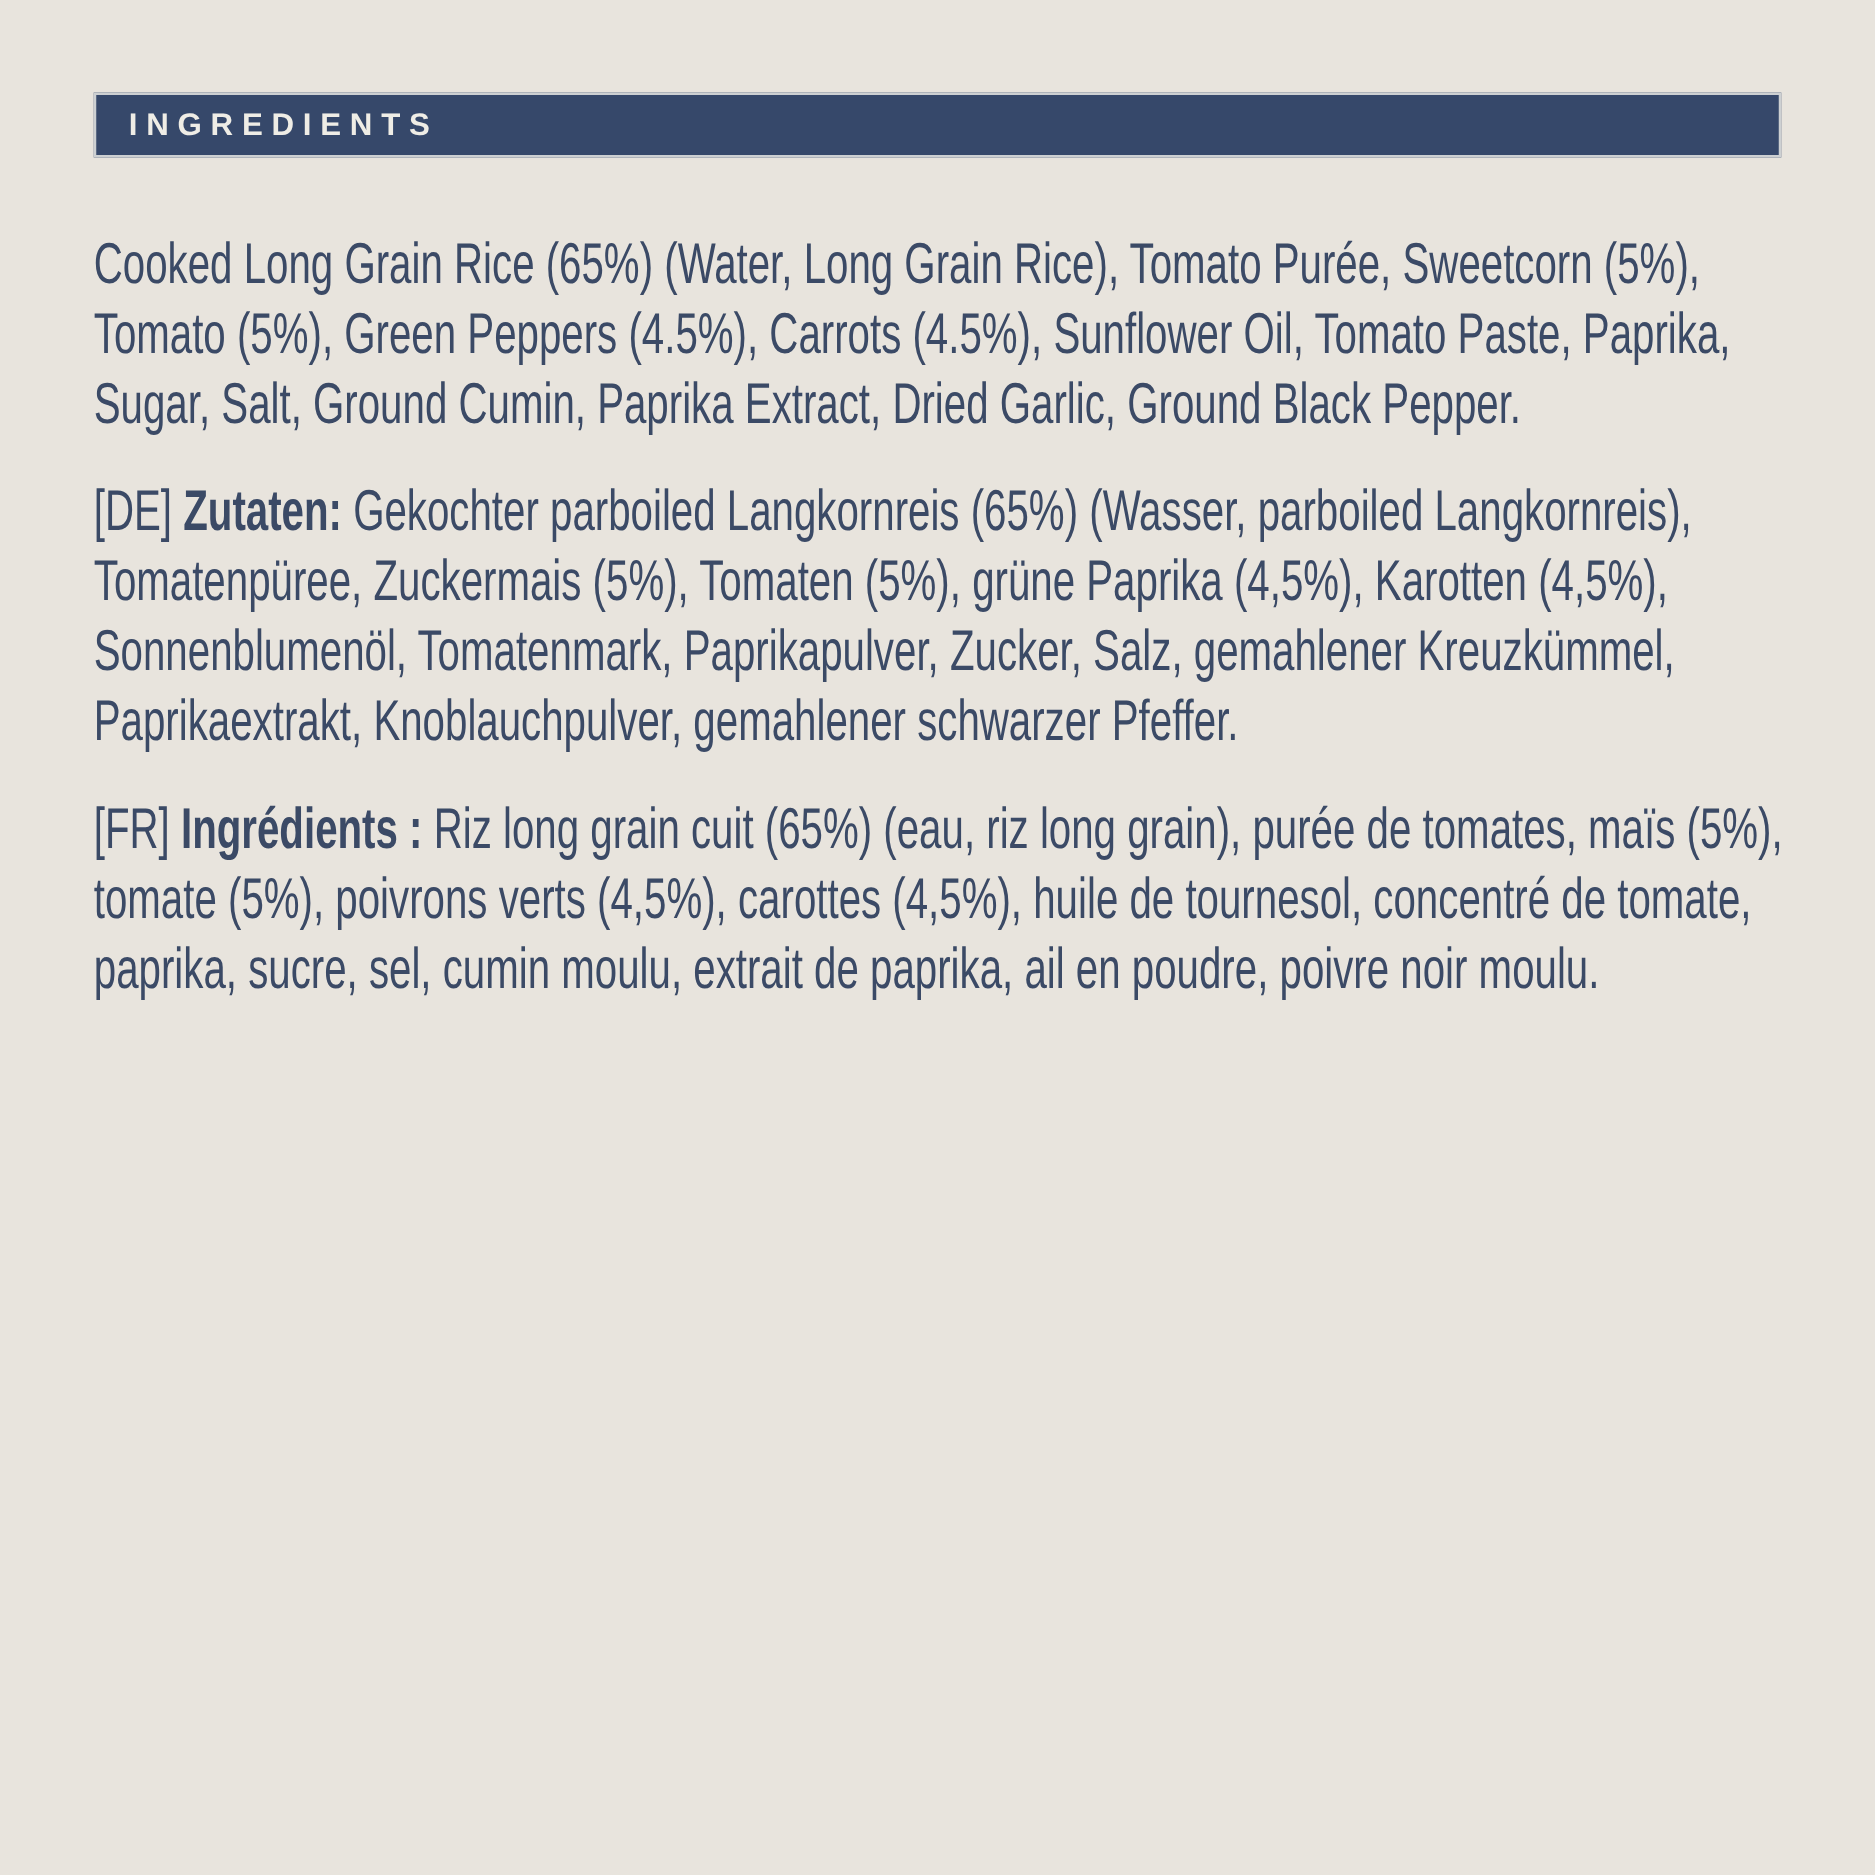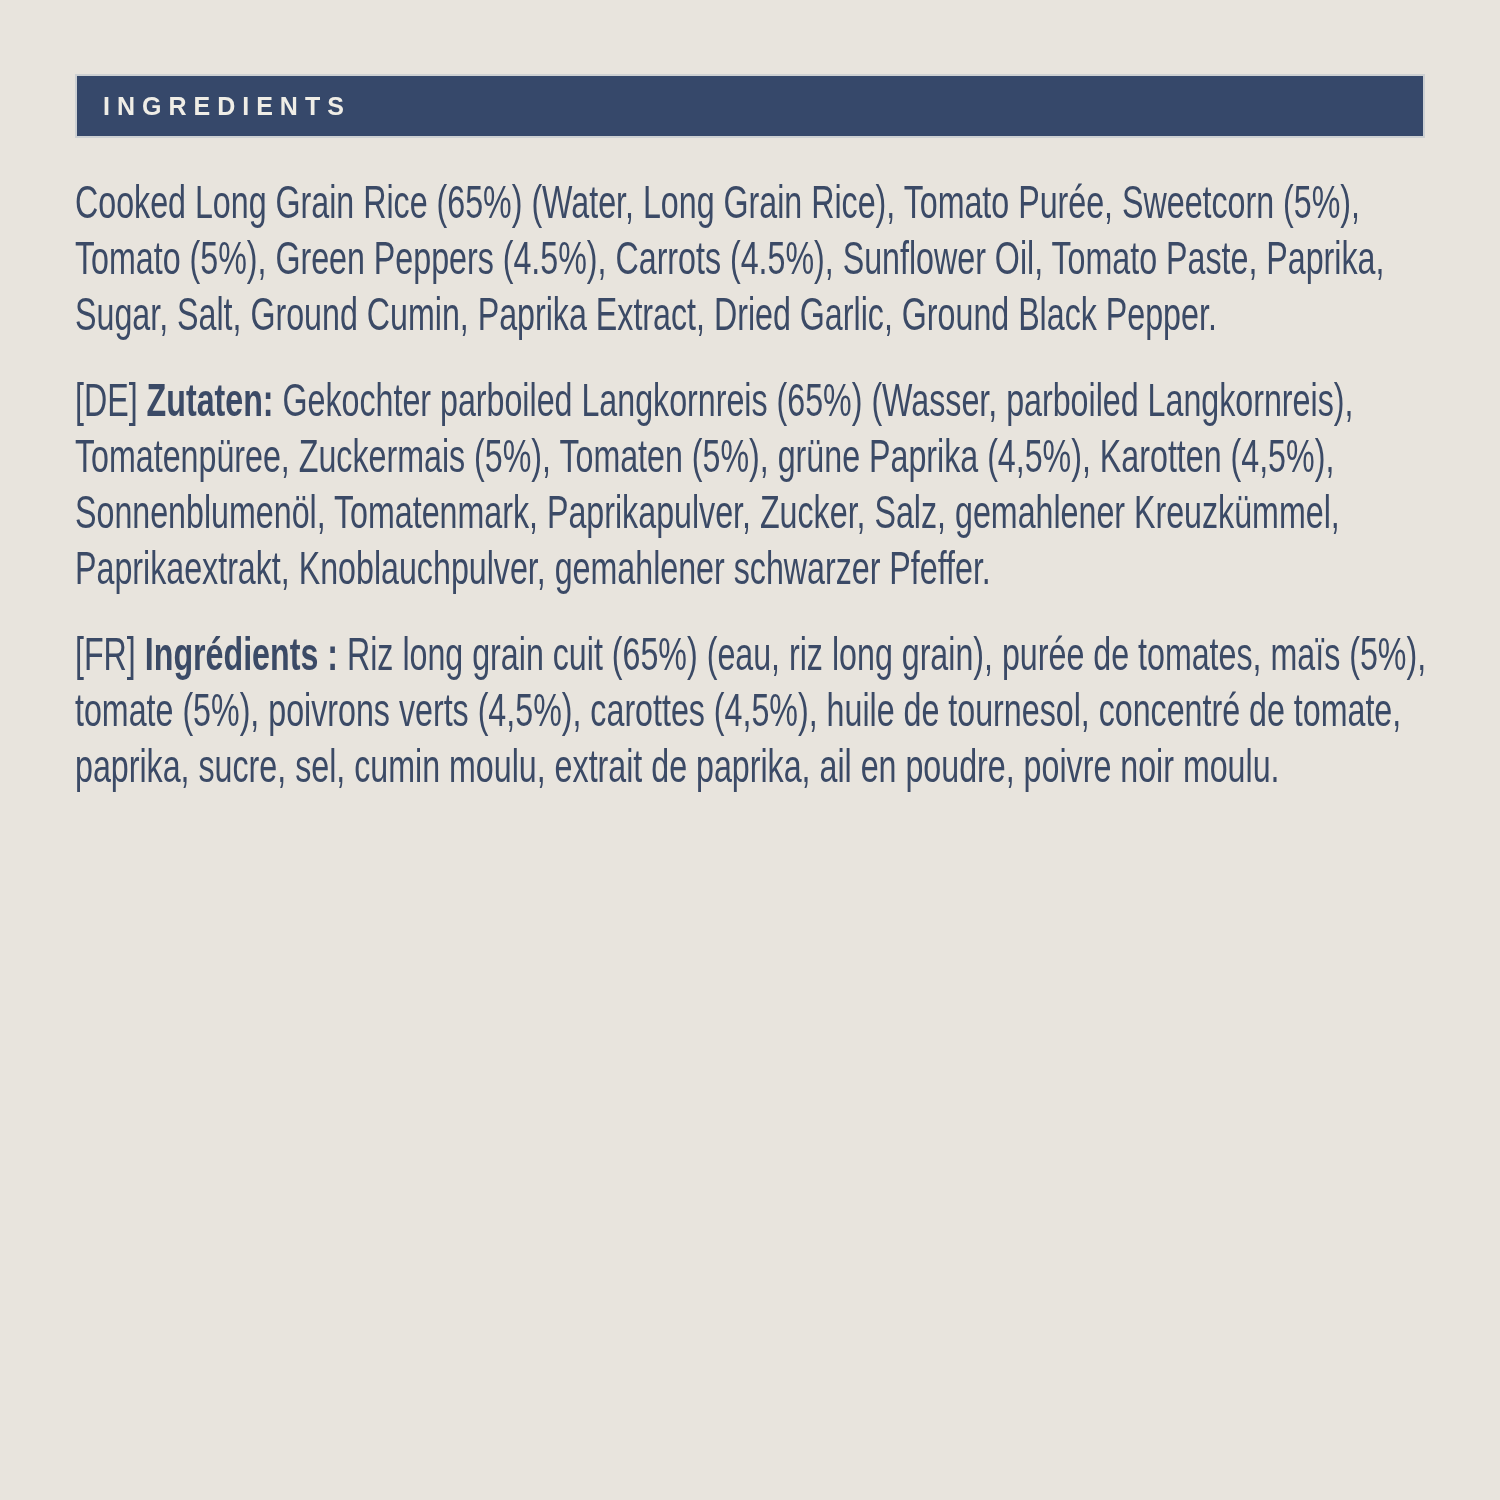--- a/index.html
+++ b/index.html
@@ -16,37 +16,37 @@
     position: relative;
   }
   .panel {
     position: absolute;
     left: 75px;
     top: 74px;
     width: 1350px;
   }
   .header-bar {
     width: 1350px;
-    height: 64px;
+    height: 52px;
     background: #36486a;
     border: 2px solid #cdd0d2;
     box-sizing: border-box;
     display: flex;
     align-items: center;
   }
   .header-title {
     color: #efede6;
     font-size: 25px;
     font-weight: 700;
     letter-spacing: 7px;
     padding-left: 26px;
     line-height: 1;
   }
   .body-text {
-    margin-top: 36px;
+    margin-top: 56px;
   }
   .paragraph {
     margin: 0 0 30px 0;
   }
   .txt-line {
     font-size: 46px;
     line-height: 56px;
     white-space: nowrap;
     transform: scaleX(0.70);
     transform-origin: 0 50%;

